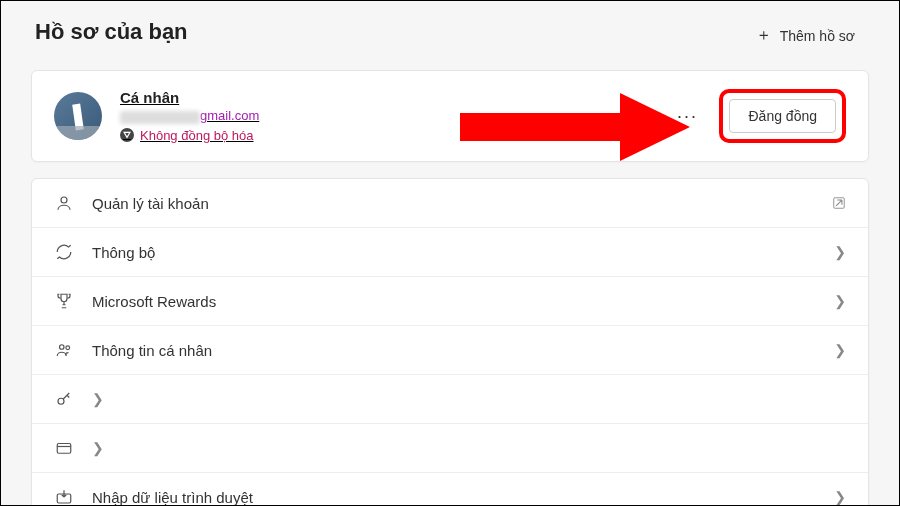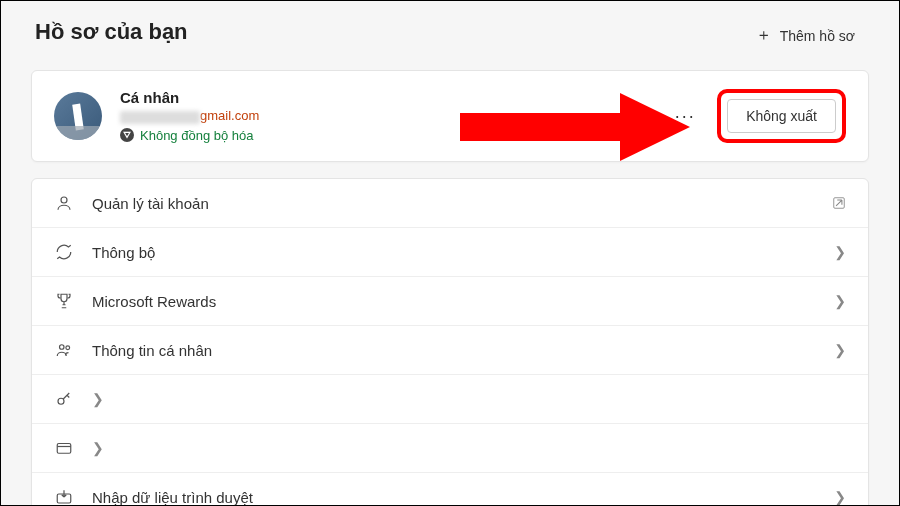--- a/index.html
+++ b/index.html
@@ -66,30 +66,30 @@
       left: 20px; top: 12px;
       transform: rotate(-8deg);
     }
     .avatar::after {
       content: '';
       position: absolute;
       width: 48px; height: 14px;
       background: rgba(160,170,180,0.7);
       bottom: 0; left: 0;
     }
-    .profile-info { flex: 1; }
+    .profile-info { flex: 1; text-decoration: underline; }
     .profile-name {
       font-size: 15px;
       font-weight: 700;
       color: #222;
       margin-bottom: 2px;
     }
     .profile-email {
       font-size: 13px;
-      color: #c2410c;
+      color: #a21caf;
     }
     .email-blur {
       background: #ddd;
       color: transparent;
       filter: blur(2px);
       border-radius: 2px;
       display: inline-block;
       width: 80px;
       height: 13px;
       vertical-align: middle;
@@ -104,21 +104,21 @@
       width: 14px; height: 14px;
       border-radius: 50%;
       background: #444;
       color: #fff;
       font-size: 9px;
       display: flex;
       align-items: center;
       justify-content: center;
       font-weight: bold;
     }
-    .sync-text { font-size: 13px; color: #15803d; }
+    .sync-text { font-size: 13px; color: #be185d; }
 
     .more-btn {
       background: none;
       border: none;
       font-size: 18px;
       color: #333;
       cursor: pointer;
       padding: 4px 8px;
       margin-right: 14px;
       letter-spacing: 1px;
@@ -204,21 +204,21 @@
       <div class="profile-email">
         <span class="email-blur"></span><span>gmail.com</span>
       </div>
       <div class="sync-row">
         <span class="sync-badge">⛛</span>
         <span class="sync-text">Không đồng bộ hóa</span>
       </div>
     </div>
     <button class="more-btn">···</button>
     <div class="logout-highlight">
-      <button class="logout-btn">Không xuất</button>
+      <button class="logout-btn">Đăng đồng</button>
     </div>
   </div>
 
   <svg class="arrow-overlay" width="230" height="68" viewBox="0 0 230 68">
     <rect x="0" y="20" width="170" height="28" fill="#ff0000"></rect>
     <polygon points="160,0 230,34 160,68" fill="#ff0000"></polygon>
   </svg>
 
   <div class="menu-card">
 

